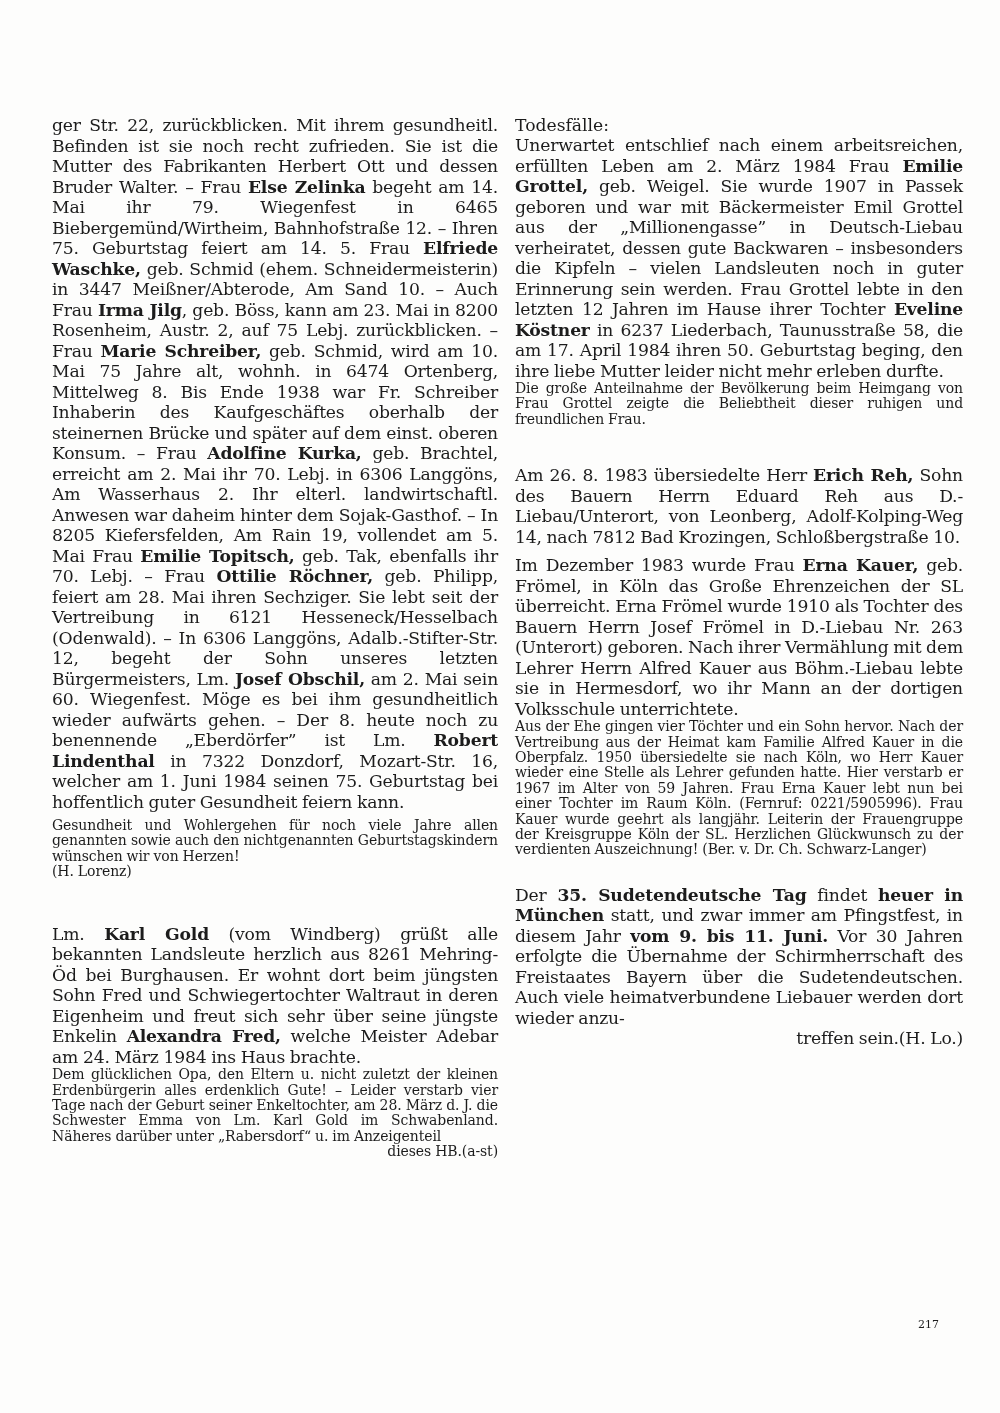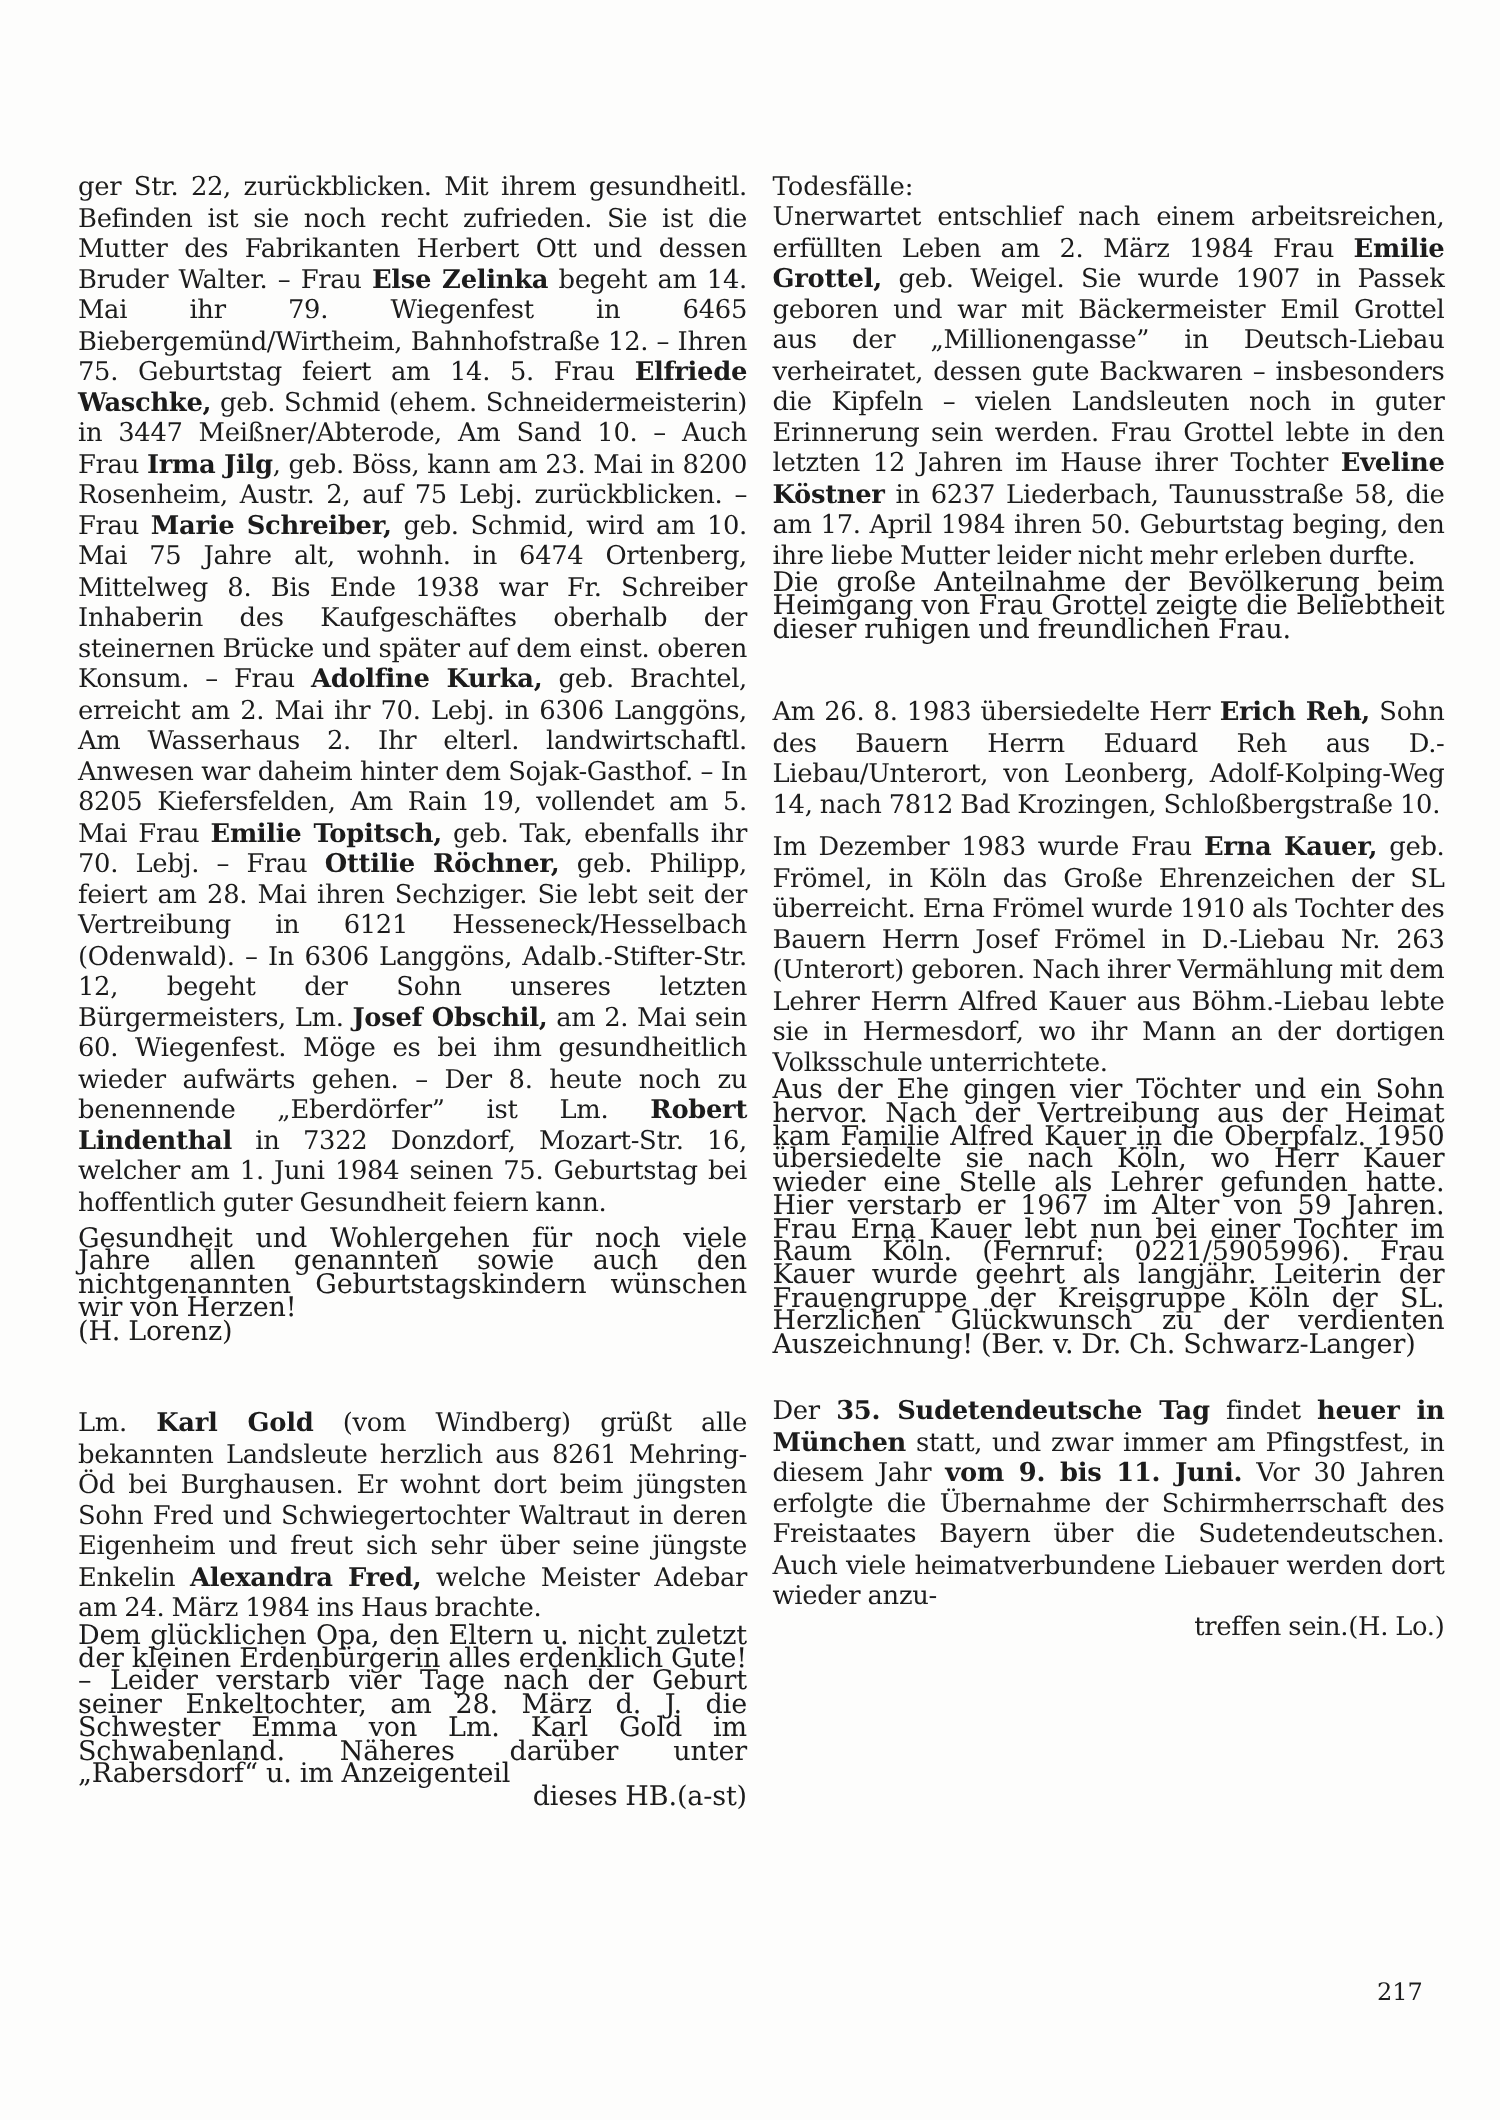--- a/index.html
+++ b/index.html
@@ -6,30 +6,30 @@
   body {
     width: 1000px; height: 1413px; background: #fdfdfc; position: relative; overflow: hidden;
     font-family: "DejaVu Serif", "Liberation Serif", serif; color: #1c1c1c;
   }
   .page { position: absolute; left: 0; top: 16px; width: 1000px; height: 1413px; }
   .col { position: absolute; top: 99px; }
   .col-left { left: 52px; width: 446px; }
   .col-right { left: 515px; width: 448px; }
   p { margin: 0; text-align: justify; }
   .big { font-size: 17.2px; line-height: 20.5px; letter-spacing: -0.2px; word-spacing: -0.5px; }
-  .small { font-size: 18px; line-height: 15.4px; letter-spacing: -0.1px; word-spacing: -0.3px; }
+  .small { font-size: 14px; line-height: 15.4px; letter-spacing: -0.1px; word-spacing: -0.3px; }
   .heading { font-size: 17.2px; line-height: 20px; font-weight: normal; margin: 0; }
   b { font-weight: bold; }
   .sig { }
   .gap-a { height: 6px; }
   .gap-b { height: 44px; }
   .gap-c { height: 38px; }
   .gap-d { height: 8px; }
   .gap-e { height: 27px; }
-  .page-number { position: absolute; left: 918px; top: 1302px; font-size: 16px; }
+  .page-number { position: absolute; left: 918px; top: 1302px; font-size: 11px; }
   .tail { display: flex; justify-content: flex-end; }
 </style>
 </head>
 <body>
 
 <div class="page">
 
   <div class="col col-left">
     <p class="big"><span>ger Str. 22, zurückblicken. Mit ihrem gesundheitl. Befinden ist sie noch recht zufrieden. Sie ist die Mutter des Fabrikanten Herbert Ott und dessen Bruder Walter. – Frau </span><b>Else Zelinka</b><span> begeht am 14. Mai ihr 79. Wiegenfest in 6465 Biebergemünd/Wirtheim, Bahnhofstraße 12. – Ihren 75. Geburtstag feiert am 14. 5. Frau </span><b>Elfriede Waschke,</b><span> geb. Schmid (ehem. Schneidermeisterin) in 3447 Meißner/Abterode, Am Sand 10. – Auch Frau </span><b>Irma Jilg</b><span>, geb. Böss, kann am 23. Mai in 8200 Rosenheim, Austr. 2, auf 75 Lebj. zurückblicken. – Frau </span><b>Marie Schreiber,</b><span> geb. Schmid, wird am 10. Mai 75 Jahre alt, wohnh. in 6474 Ortenberg, Mittelweg 8. Bis Ende 1938 war Fr. Schreiber Inhaberin des Kaufgeschäftes oberhalb der steinernen Brücke und später auf dem einst. oberen Konsum. – Frau </span><b>Adolfine Kurka,</b><span> geb. Brachtel, erreicht am 2. Mai ihr 70. Lebj. in 6306 Langgöns, Am Wasserhaus 2. Ihr elterl. landwirtschaftl. Anwesen war daheim hinter dem Sojak-Gasthof. – In 8205 Kiefersfelden, Am Rain 19, vollendet am 5. Mai Frau </span><b>Emilie Topitsch,</b><span> geb. Tak, ebenfalls ihr 70. Lebj. – Frau </span><b>Ottilie Röchner,</b><span> geb. Philipp, feiert am 28. Mai ihren Sechziger. Sie lebt seit der Vertreibung in 6121 Hesseneck/Hesselbach (Odenwald). – In 6306 Langgöns, Adalb.-Stifter-Str. 12, begeht der Sohn unseres letzten Bürgermeisters, Lm. </span><b>Josef Obschil,</b><span> am 2. Mai sein 60. Wiegenfest. Möge es bei ihm gesundheitlich wieder aufwärts gehen. – Der 8. heute noch zu benennende „Eberdörfer” ist Lm. </span><b>Robert Lindenthal</b><span> in 7322 Donzdorf, Mozart-Str. 16, welcher am 1. Juni 1984 seinen 75. Geburtstag bei hoffentlich guter Gesundheit feiern kann.</span></p>
     <div class="gap-a"></div>

